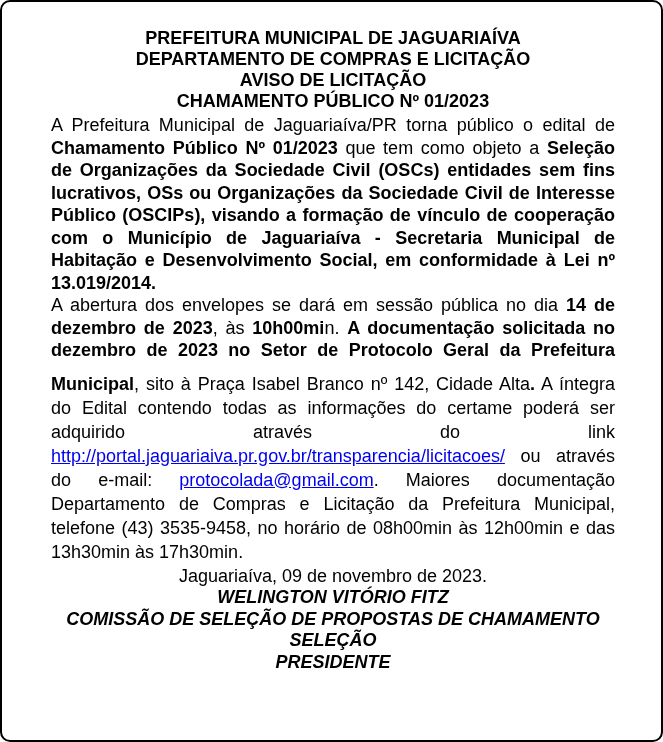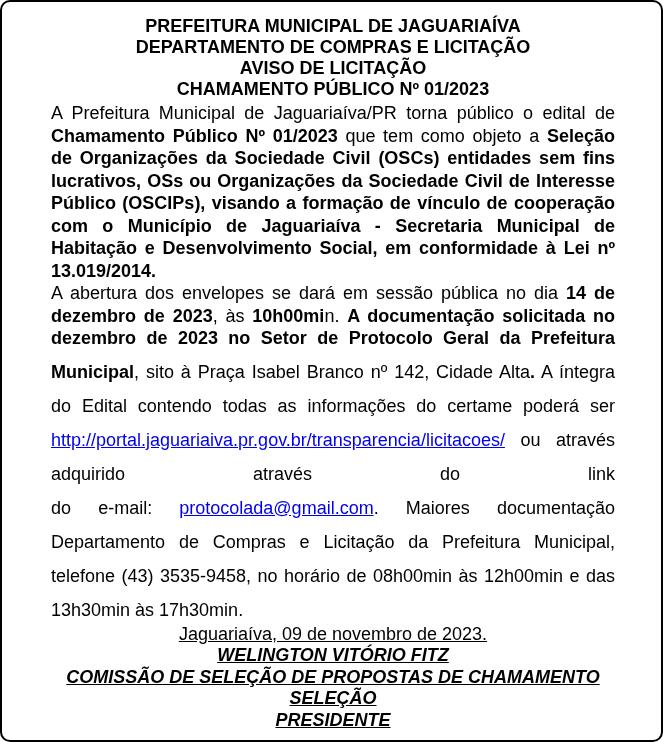--- a/index.html
+++ b/index.html
@@ -6,38 +6,38 @@
     --ink:#000000;
     --paper:#ffffff;
     --link:#0000ee;
   }
   html,body{margin:0;padding:0;background:var(--paper);}
   .page{
     width:663px;height:742px;box-sizing:border-box;
     background:var(--paper);
     border:2px solid var(--ink);
     border-radius:10px;
-    padding:14px 46px 18px 49px;
+    padding:26px 46px 18px 49px;
     font-family:"Liberation Sans", sans-serif;
     font-size:18px;
     color:var(--ink);
     overflow:hidden;
   }
   .header{text-align:center;font-weight:bold;}
   .hline{line-height:21px;white-space:nowrap;}
   .body-a{margin-top:2px;}
   .body-a .line{line-height:22.5px;}
   .body-b{margin-top:10px;}
-  .body-b .line{line-height:24px;margin-top:10px;}
+  .body-b .line{line-height:24px;}
   .line{text-align:justify;text-justify:inter-word;}
   .line.jl{text-align-last:justify;}
   .b{font-weight:bold;}
   .link{color:var(--link);text-decoration:underline;cursor:pointer;}
   .footer{margin-top:2px;text-align:center;}
-  .fline{line-height:21.5px;text-decoration:underline;}
+  .fline{line-height:21.5px;}
   .fline.sig{font-weight:bold;font-style:italic;}
 </style>
 </head>
 <body>
 
 <div class="page">
   <div class="header">
     <div class="hline">PREFEITURA MUNICIPAL DE JAGUARIAÍVA</div>
     <div class="hline">DEPARTAMENTO DE COMPRAS E LICITAÇÃO</div>
     <div class="hline">AVISO DE LICITAÇÃO</div>
@@ -53,22 +53,22 @@
       <div class="line jl"><span class="b">com o Município de Jaguariaíva - Secretaria Municipal de</span></div>
       <div class="line jl"><span class="b">Habitação e Desenvolvimento Social, em conformidade à Lei nº</span></div>
       <div class="line"><span class="b">13.019/2014.</span></div>
       <div class="line jl"><span>A abertura dos envelopes se dará em sessão pública no dia </span><span class="b">14 de</span></div>
       <div class="line jl"><span class="b">dezembro de 2023</span><span>, às </span><span class="b">10h00mi</span><span>n. </span><span class="b">A documentação solicitada no</span></div>
       <div class="line jl"><span class="b">dezembro de 2023 no Setor de Protocolo Geral da Prefeitura</span></div>
     </div>
   <div class="body-b" id="block-b">
       <div class="line jl"><span class="b">Municipal</span><span>, sito à Praça Isabel Branco nº 142, Cidade Alta</span><span class="b">.</span><span> A íntegra</span></div>
       <div class="line jl"><span>do Edital contendo todas as informações do certame poderá ser</span></div>
+      <div class="line jl"><span>adquirido através do link</span></div>
       <div class="line jl"><a class="link" href="#">http://portal.jaguariaiva.pr.gov.br/transparencia/licitacoes/</a><span> ou através</span></div>
-      <div class="line jl"><span>adquirido através do link</span></div>
       <div class="line jl"><span>do e-mail: </span><a class="link" href="#">protocolada@gmail.com</a><span>. Maiores documentação</span></div>
       <div class="line jl"><span>Departamento de Compras e Licitação da Prefeitura Municipal,</span></div>
       <div class="line jl"><span>telefone (43) 3535-9458, no horário de 08h00min às 12h00min e das</span></div>
       <div class="line"><span>13h30min às 17h30min.</span></div>
     </div>
 
   <div class="footer">
     <div class="fline">Jaguariaíva, 09 de novembro de 2023.</div>
     <div class="fline sig">WELINGTON VITÓRIO FITZ</div>
     <div class="fline sig">COMISSÃO DE SELEÇÃO DE PROPOSTAS DE CHAMAMENTO</div>

